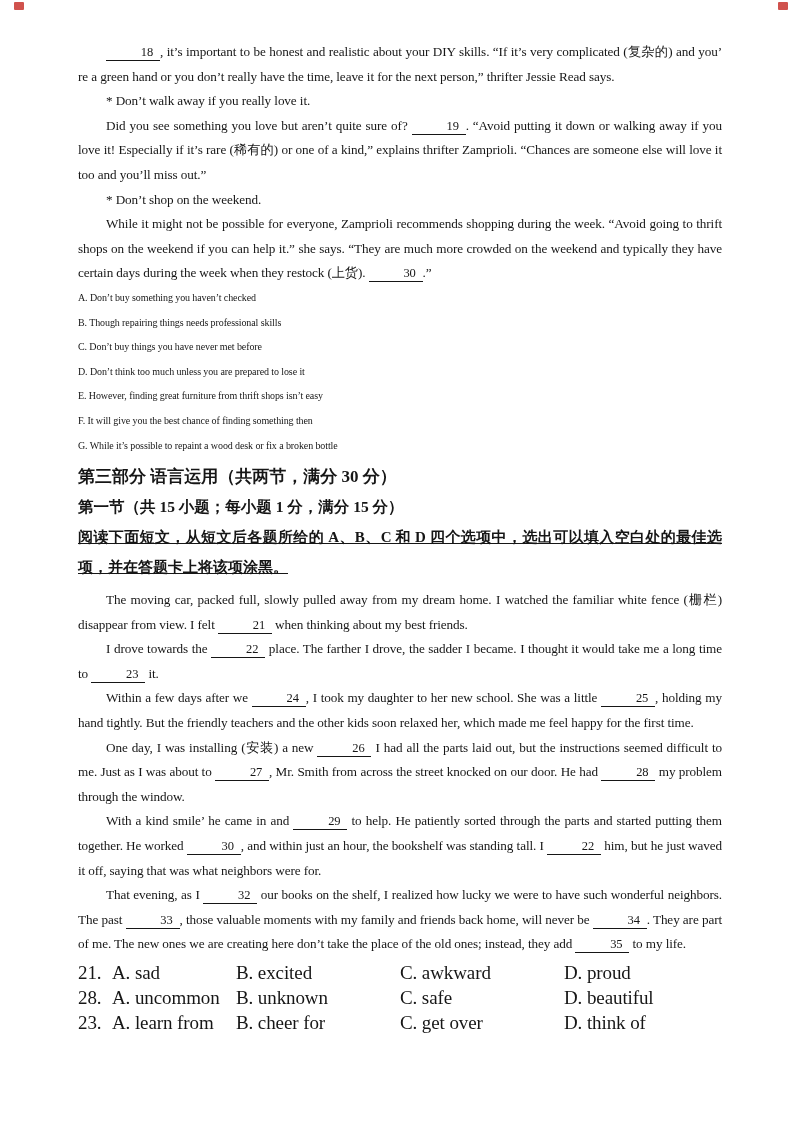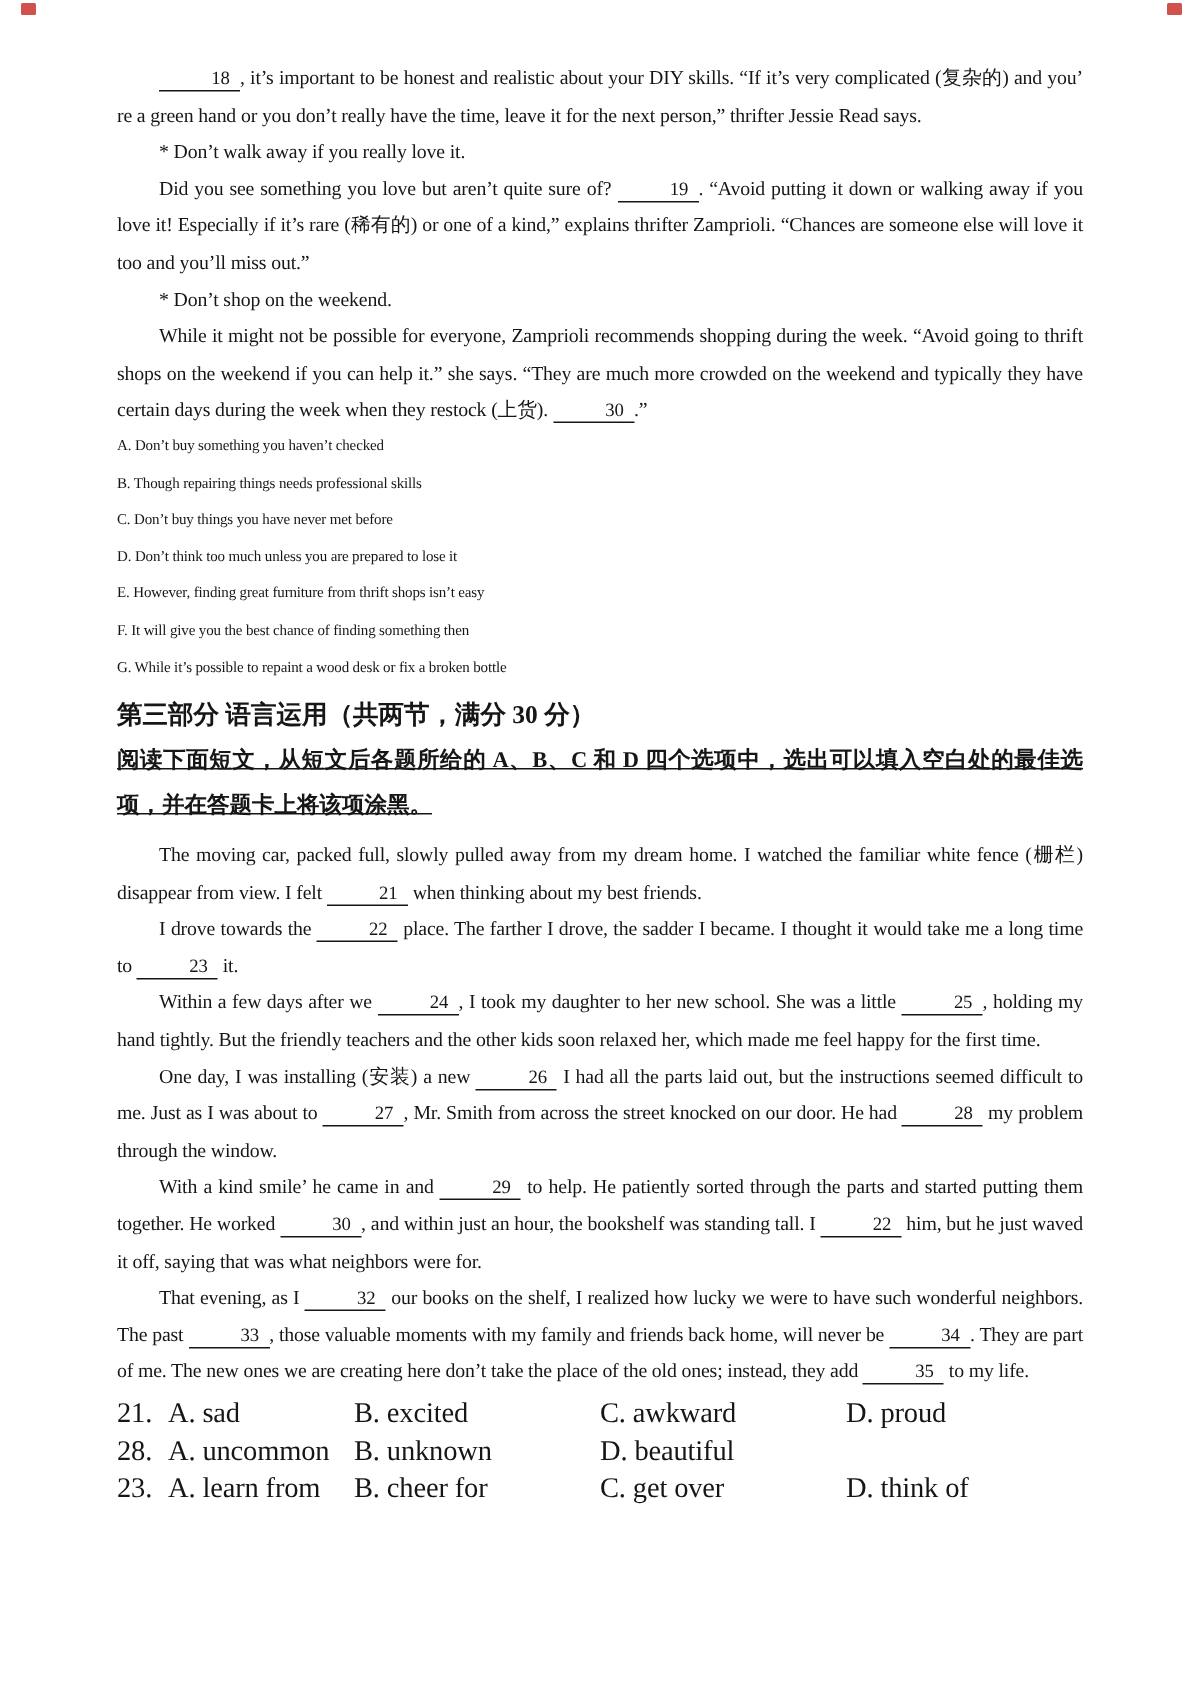--- a/index.html
+++ b/index.html
@@ -48,20 +48,21 @@
       <p class="option-line">A. Don’t buy something you haven’t checked</p>
       <p class="option-line">B. Though repairing things needs professional skills</p>
       <p class="option-line">C. Don’t buy things you have never met before</p>
       <p class="option-line">D. Don’t think too much unless you are prepared to lose it</p>
       <p class="option-line">E. However, finding great furniture from thrift shops isn’t easy</p>
       <p class="option-line">F. It will give you the best chance of finding something then</p>
       <p class="option-line">G. While it’s possible to repaint a wood desk or fix a broken bottle</p>
     </div>
 
   <h2 class="h-part">第三部分 语言运用（共两节，满分 30 分）</h2>
+  <h3 class="h-sec">第一节（共 15 小题；每小题 1 分，满分 15 分）</h3>
   <p class="h-instr">阅读下面短文，从短文后各题所给的 A、B、C 和 D 四个选项中，选出可以填入空白处的最佳选项，并在答题卡上将该项涂黑。</p>
 
   <div id="passage2" class="cloze">
       <p class="para indent">The moving car, packed full, slowly pulled away from my dream home. I watched the familiar white fence (栅栏) disappear from view. I felt <span class="blank">21</span> when thinking about my best friends.</p>
       <p class="para indent">I drove towards the <span class="blank">22</span> place. The farther I drove, the sadder I became. I thought it would take me a long time to <span class="blank">23</span> it.</p>
       <p class="para indent">Within a few days after we <span class="blank">24</span>, I took my daughter to her new school. She was a little <span class="blank">25</span>, holding my hand tightly. But the friendly teachers and the other kids soon relaxed her, which made me feel happy for the first time.</p>
       <p class="para indent">One day, I was installing (安装) a new <span class="blank">26</span> I had all the parts laid out, but the instructions seemed difficult to me. Just as I was about to <span class="blank">27</span>, Mr. Smith from across the street knocked on our door. He had <span class="blank">28</span> my problem through the window.</p>
       <p class="para indent">With a kind smile’ he came in and <span class="blank">29</span> to help. He patiently sorted through the parts and started putting them together. He worked <span class="blank">30</span>, and within just an hour, the bookshelf was standing tall. I <span class="blank">22</span> him, but he just waved it off, saying that was what neighbors were for.</p>
       <p class="para indent">That evening, as I <span class="blank">32</span> our books on the shelf, I realized how lucky we were to have such wonderful neighbors. The past <span class="blank">33</span>, those valuable moments with my family and friends back home, will never be <span class="blank">34</span>. They are part of me. The new ones we are creating here don’t take the place of the old ones; instead, they add <span class="blank">35</span> to my life.</p>
     </div>
@@ -71,20 +72,21 @@
         <span>21.</span>
         <span>A. sad</span>
         <span>B. excited</span>
         <span>C. awkward</span>
         <span>D. proud</span>
       </div>
       <div class="q-row">
         <span>28.</span>
         <span>A. uncommon</span>
         <span>B. unknown</span>
+        <span>C. safe</span>
         <span>D. beautiful</span>
       </div>
       <div class="q-row">
         <span>23.</span>
         <span>A. learn from</span>
         <span>B. cheer for</span>
         <span>C. get over</span>
         <span>D. think of</span>
       </div>
     </div>

